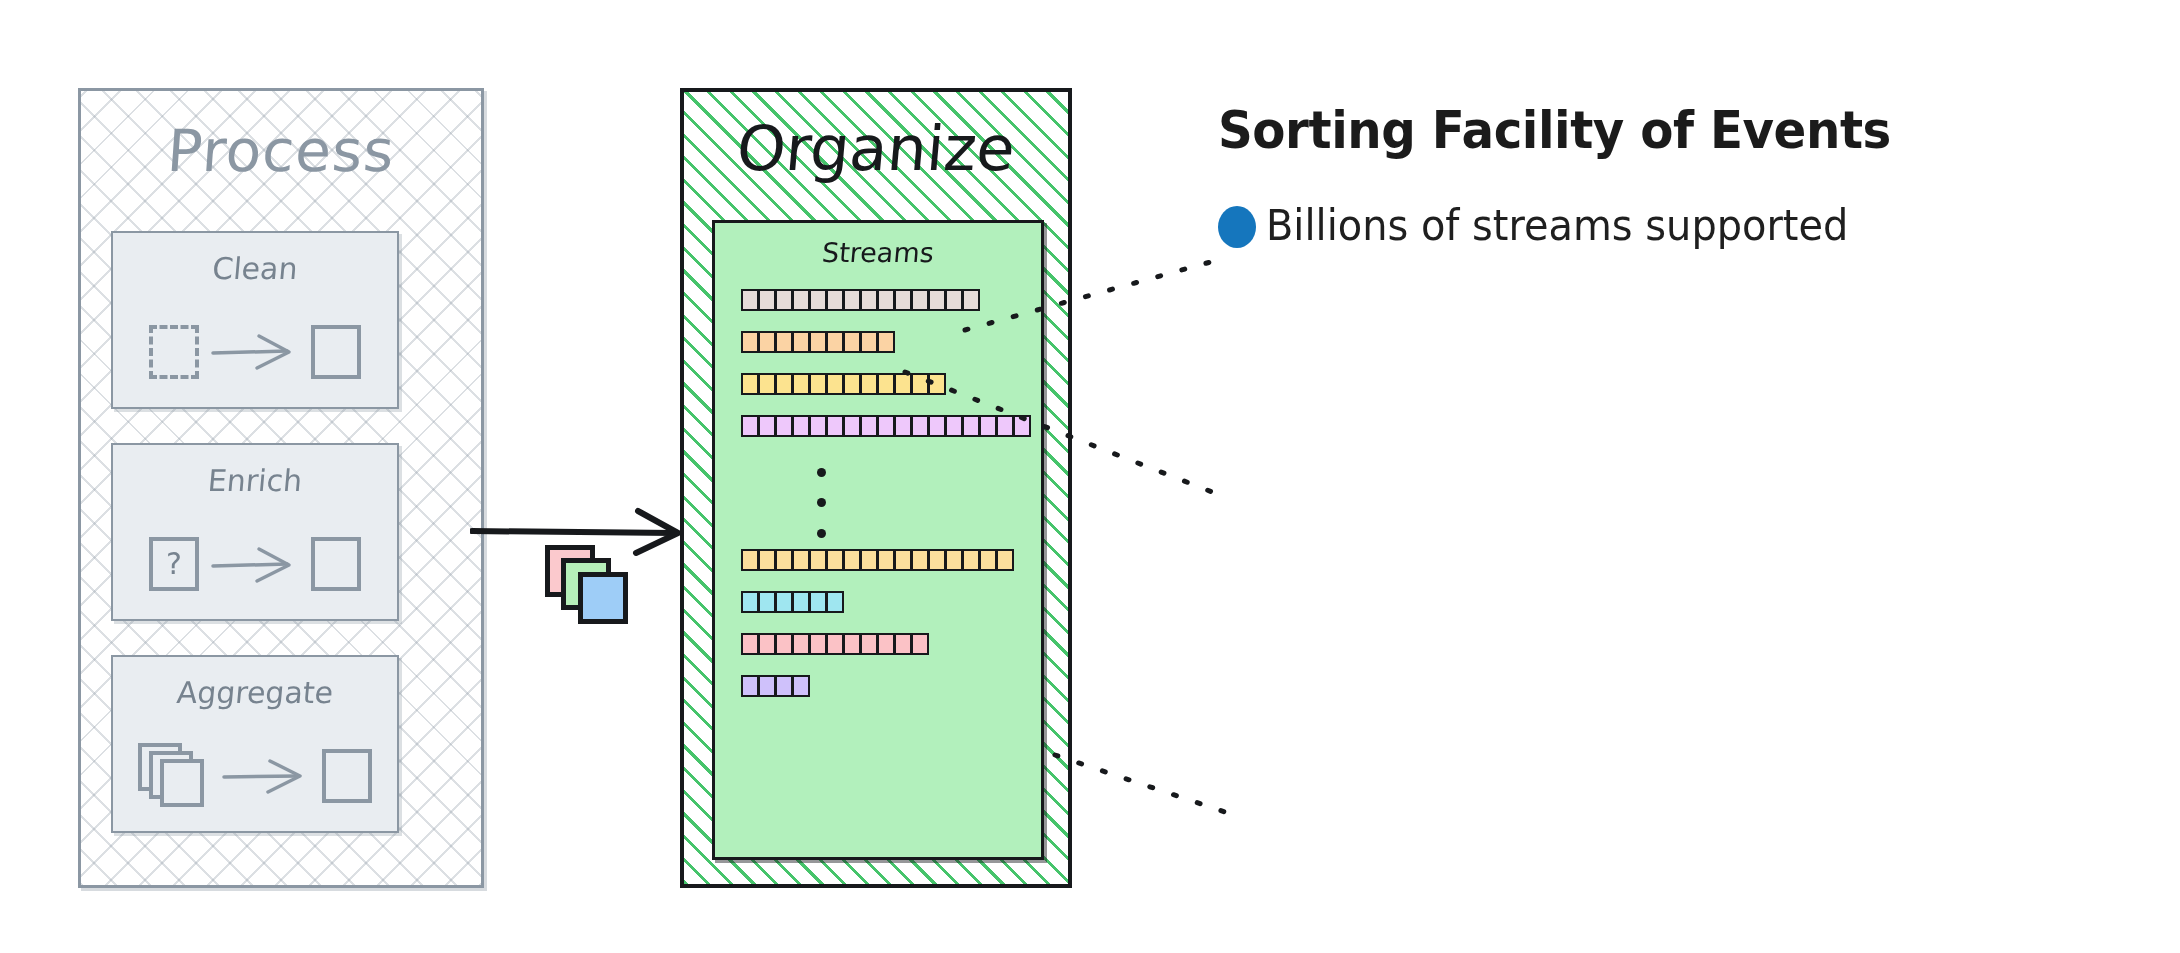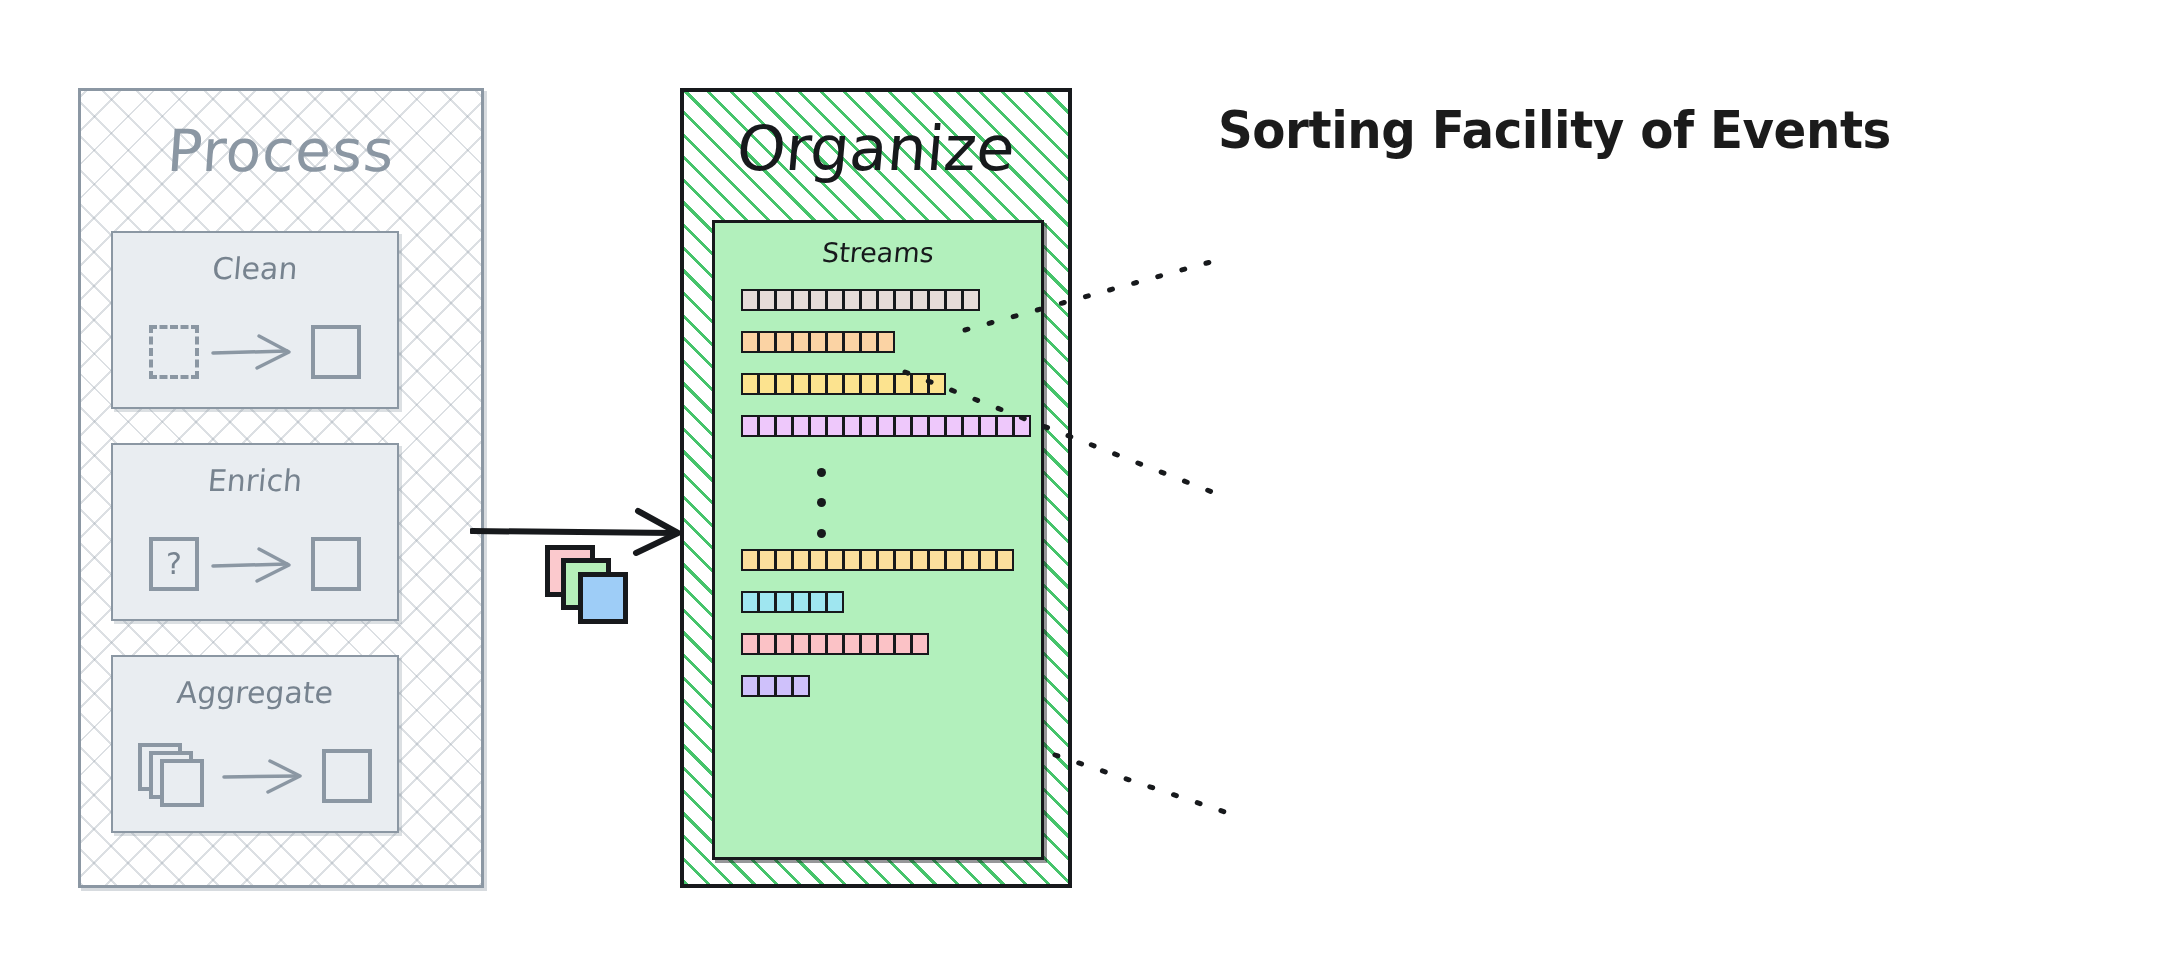--- a/index.html
+++ b/index.html
@@ -302,14 +302,18 @@
 
 <svg class="abs" id="leader-lines">
   <path d="M965 330 L1225 258" stroke="#17191c" stroke-width="5" fill="none" stroke-linecap="round" stroke-dasharray="3 22"></path>
   <path d="M905 372 L1225 497" stroke="#17191c" stroke-width="5" fill="none" stroke-linecap="round" stroke-dasharray="3 22"></path>
   <path d="M1055 755 L1225 812" stroke="#17191c" stroke-width="5" fill="none" stroke-linecap="round" stroke-dasharray="3 22"></path>
 </svg>
 
 <div class="abs" id="info-column">
   <h1 id="info-title">Sorting Facility of Events</h1>
   <div id="bullet-list">
+      <div class="bullet">
+        <span class="bullet-dot" style="background: rgb(21, 118, 189);"></span>
+        <span class="bullet-text">Billions of streams supported</span>
+      </div>
     </div>
 </div>
 
 </body></html>

